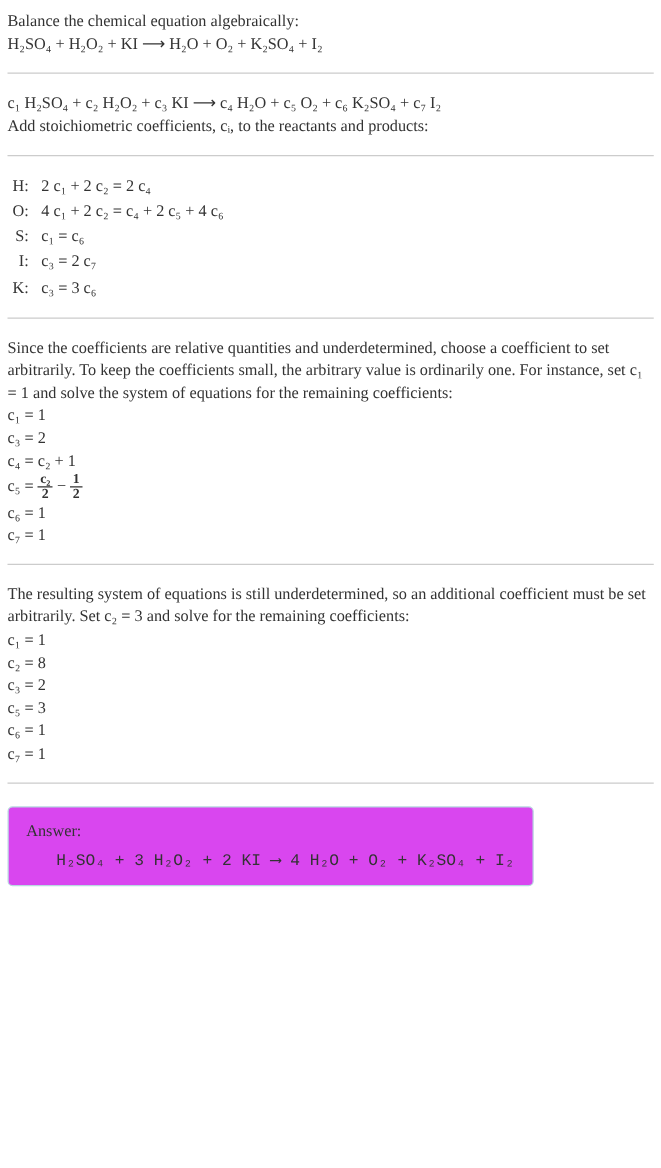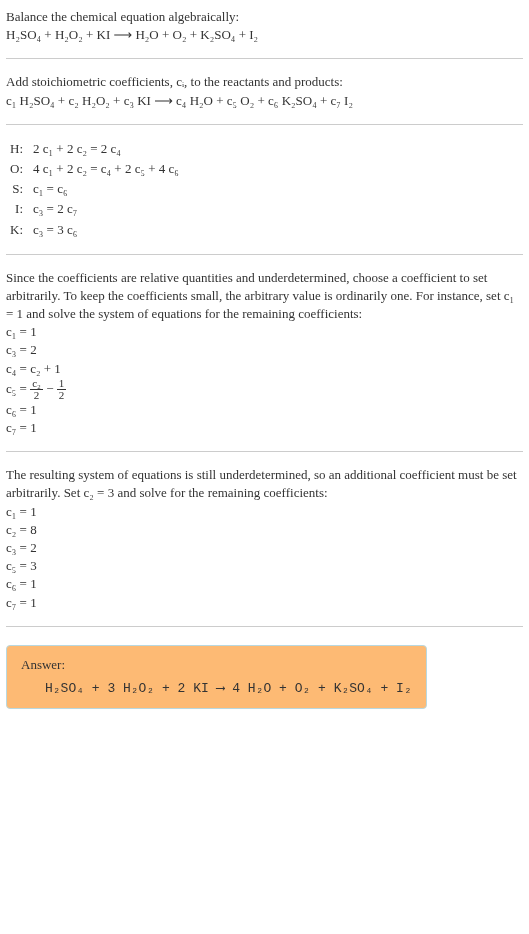--- a/index.html
+++ b/index.html
@@ -30,40 +30,41 @@
     }
     .equation-table td {
       padding: 1px 4px;
       vertical-align: top;
     }
     .equation-table td:first-child {
       text-align: right;
       padding-right: 6px;
     }
     .answer-box {
-      background: #fdba74;
+      background: #d946ef;
       border: 1px solid #b8d8e0;
       border-radius: 4px;
       padding: 10px 14px;
       display: inline-block;
       margin-top: 4px;
     }
     .answer-label {
       margin-bottom: 6px;
     }
     .answer-content {
       padding-left: 24px;
       font-family: Liberation Mono, monospace;
     }
     .frac {
       display: inline-block;
       vertical-align: middle;
       text-align: center;
       font-size: 0.85em;
       line-height: 1;
+      font-weight: bold;
     }
     .frac .num {
       display: block;
       border-bottom: 1px solid #333;
       padding: 0 2px;
     }
     .frac .den {
       display: block;
       padding: 0 2px;
     }
@@ -72,22 +73,22 @@
 <body>
 
 <div class="section">
   <div>Balance the chemical equation algebraically:</div>
   <div>H₂SO₄ + H₂O₂ + KI ⟶ H₂O + O₂ + K₂SO₄ + I₂</div>
 </div>
 
 <hr>
 
 <div class="section">
+  <div>c₁ H₂SO₄ + c₂ H₂O₂ + c₃ KI ⟶ c₄ H₂O + c₅ O₂ + c₆ K₂SO₄ + c₇ I₂</div>
   <div>Add stoichiometric coefficients, cᵢ, to the reactants and products:</div>
-  <div>c₁ H₂SO₄ + c₂ H₂O₂ + c₃ KI ⟶ c₄ H₂O + c₅ O₂ + c₆ K₂SO₄ + c₇ I₂</div>
 </div>
 
 <hr>
 
 <div class="section">
   <table class="equation-table">
     <tbody>
         <tr>
       <td>H:</td>
       <td>2 c₁ + 2 c₂ = 2 c₄</td>

